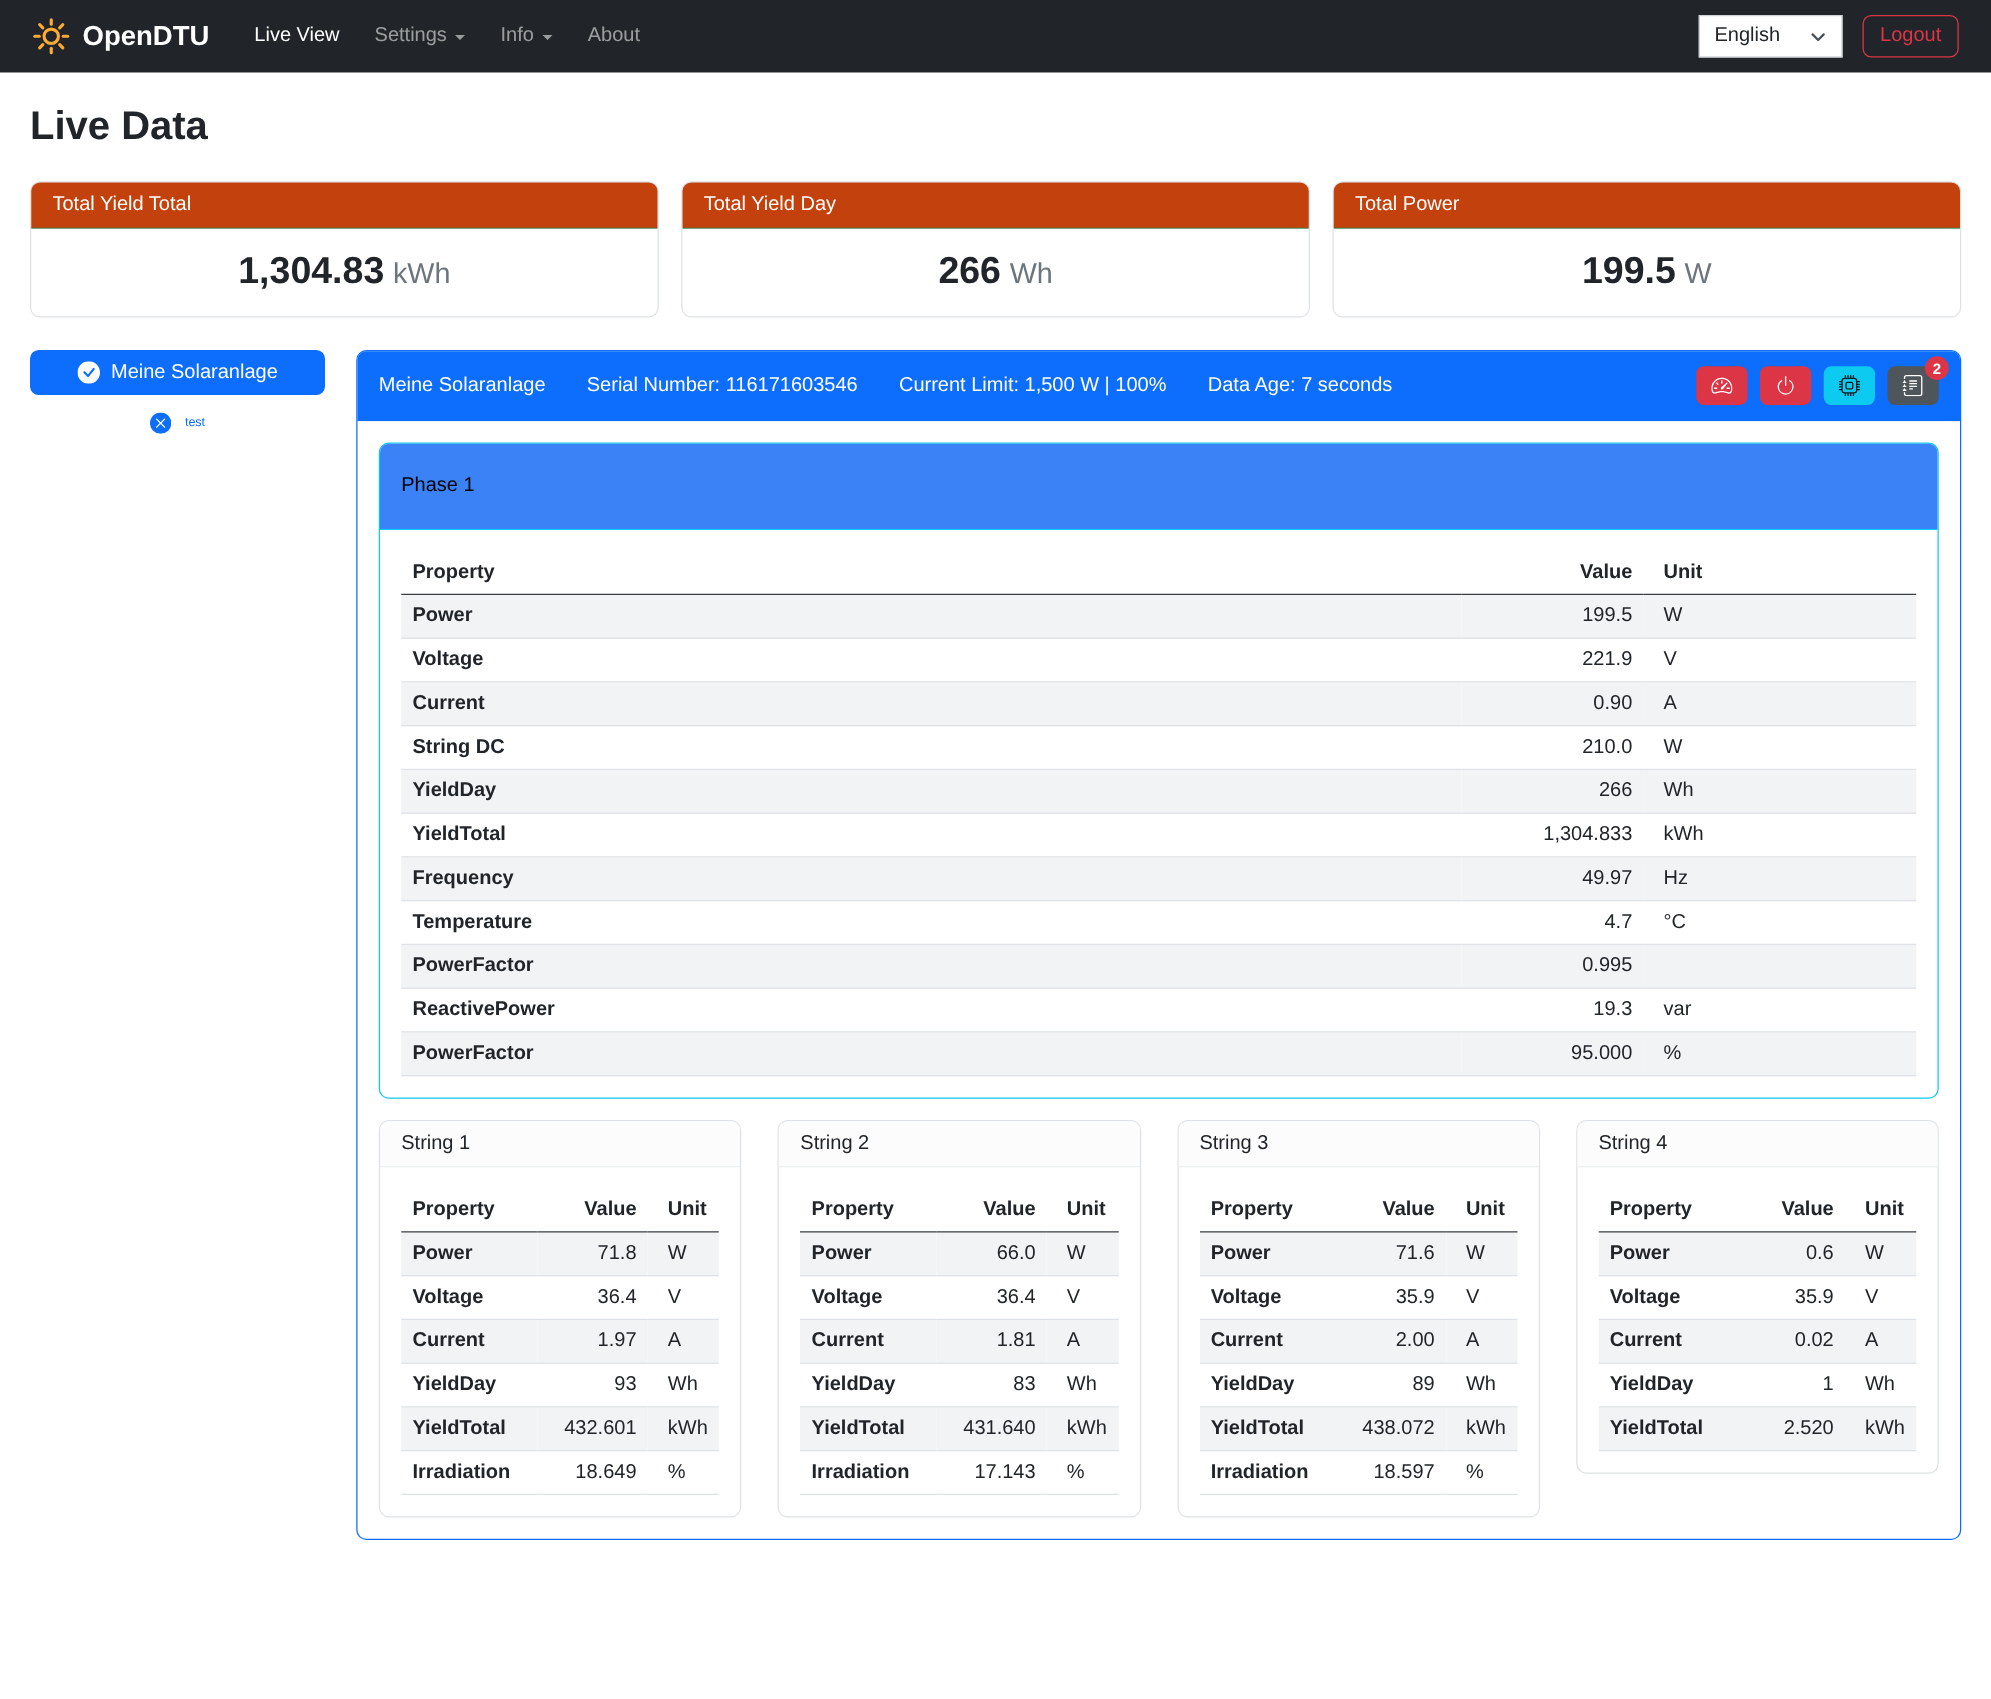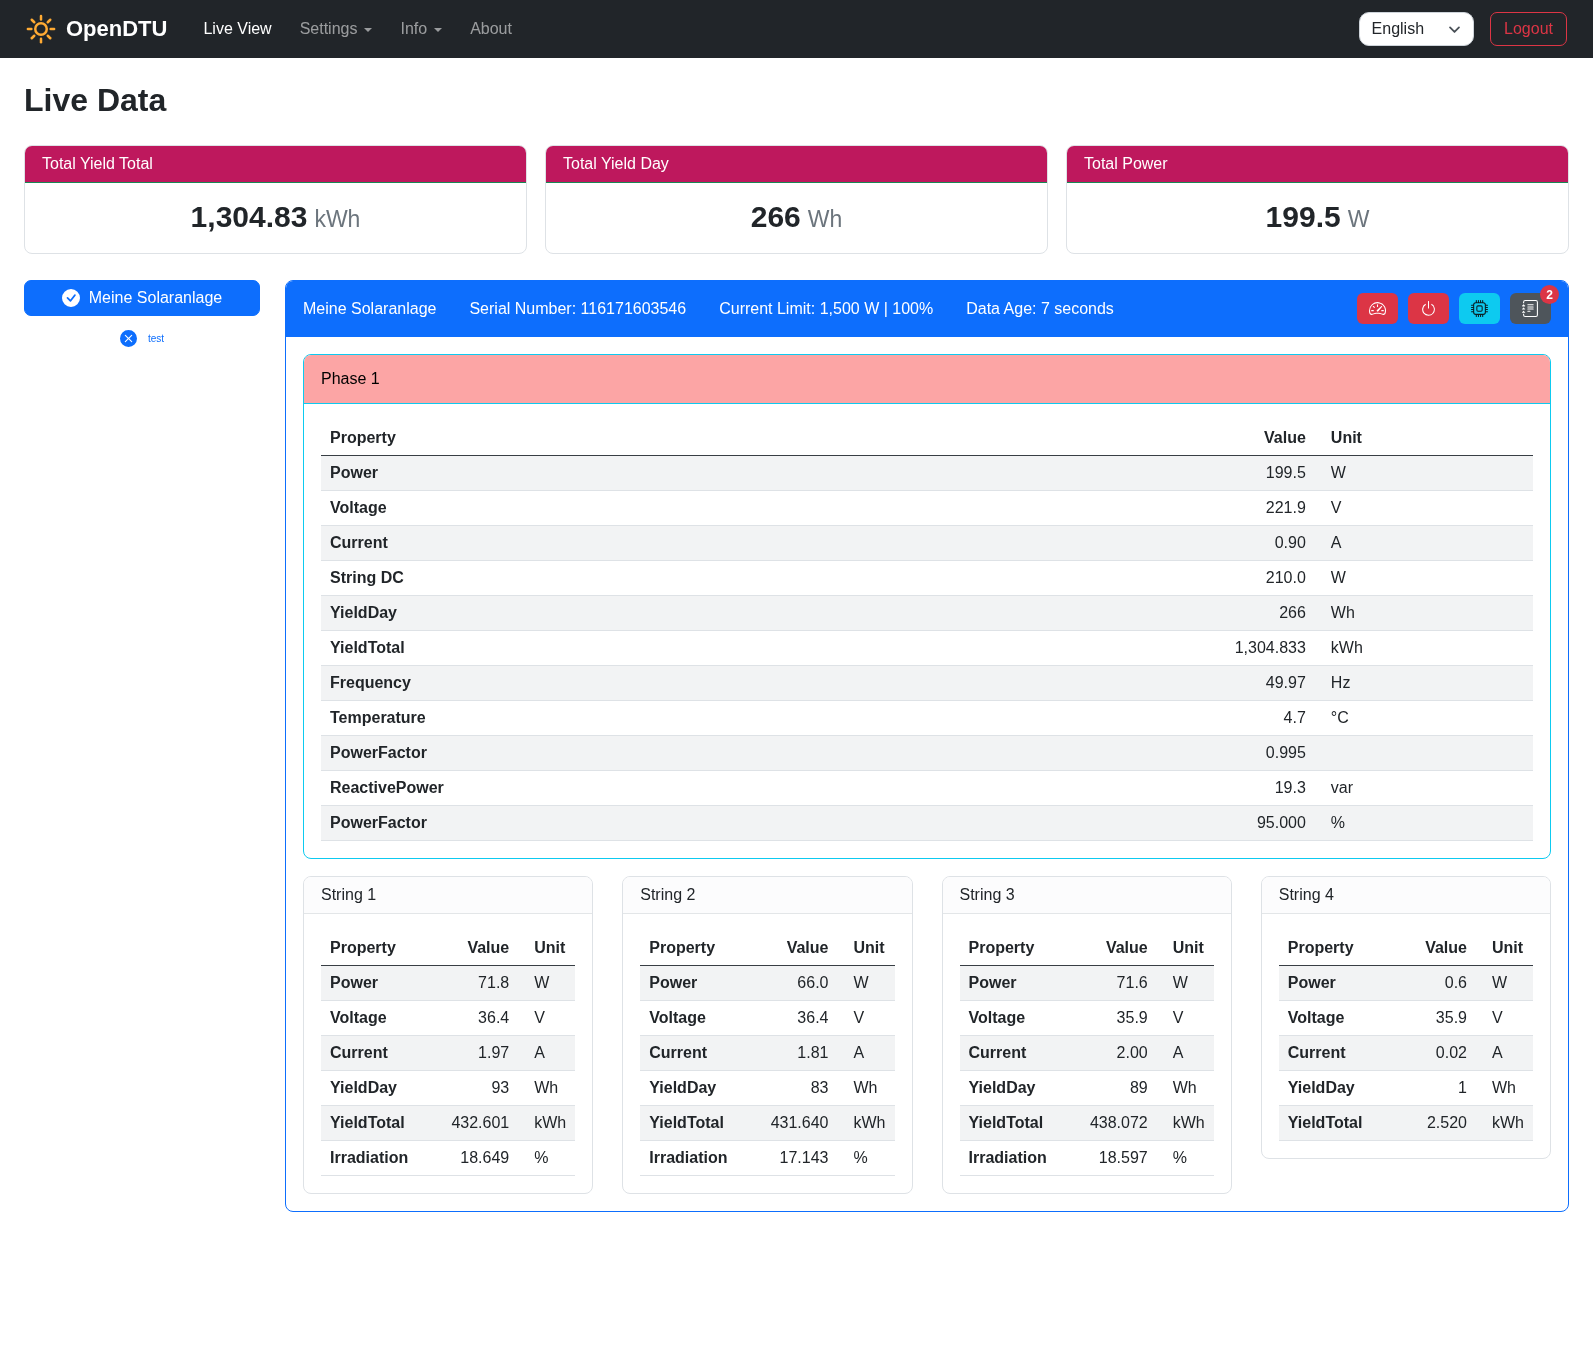--- a/index.html
+++ b/index.html
@@ -8,34 +8,34 @@
   body{font-family:"Liberation Sans",sans-serif;font-size:16px;color:#212529;background:#fff;min-width:1593px}
 
   
   .navbar{background:#212529;height:58px;display:flex;align-items:center;padding:0 26px}
   .brand{display:flex;align-items:center;gap:10px;color:#fff;font-size:22px;font-weight:700;margin-right:22px;cursor:pointer;text-decoration:none}
   .nav-links{display:flex;align-items:center}
   .nav-link{color:rgba(255,255,255,.55);padding:8px 14px;cursor:pointer;display:flex;align-items:center;gap:7px;text-decoration:none}
   .nav-link.active{color:#fff}
   .caret{width:0;height:0;border-left:4px solid transparent;border-right:4px solid transparent;border-top:4.5px solid currentColor;display:inline-block;margin-top:2px}
   .nav-right{margin-left:auto;display:flex;align-items:center;gap:16px}
-  .lang-select{background:#fff;border:1px solid #ced4da;border-radius:10px;padding:7px 12px;display:flex;align-items:center;gap:24px;color:#212529;cursor:pointer}
+  .lang-select{background:#fff;border:1px solid #ced4da;border-radius:0;padding:7px 12px;display:flex;align-items:center;gap:24px;color:#212529;cursor:pointer}
   .logout-btn{background:transparent;border:1px solid #dc3545;color:#dc3545;border-radius:7px;padding:7px 13px;font-size:16px;font-family:inherit;cursor:pointer}
 
   
   .page{padding:6px 24px 28px}
   h1.page-title{font-size:32px;font-weight:600;margin:18px 0 26px}
 
   
   .card{background:#fff;border:1px solid #dee2e6;border-radius:8px}
   .card-header{padding:9px 17px;border-bottom:1px solid #e3e6e8;border-radius:7px 7px 0 0;font-size:16px}
 
   
   .stats-row{display:grid;grid-template-columns:repeat(3,1fr);gap:18px;margin-bottom:26px}
-  .stat-card .card-header{background:#be185d;border-bottom-color:#198754;color:#fff}
+  .stat-card .card-header{background:#c2410c;border-bottom-color:#198754;color:#fff}
   .stat-body{padding:17px 16px 19px;text-align:center}
   .stat-value{font-size:30px;font-weight:600;color:#212529}
   .stat-unit{font-size:23px;color:#6c757d;margin-left:7px}
 
   
   .main-row{display:grid;grid-template-columns:236px 1fr;gap:25px;align-items:start}
 
   
   .inverter-btn{width:100%;background:#0d6efd;border:1px solid #0d6efd;color:#fff;border-radius:7px;padding:8px 10px;font-size:16px;font-family:inherit;display:flex;align-items:center;justify-content:center;gap:9px;cursor:pointer}
   .inverter-alt{margin-top:14px;display:flex;align-items:center;justify-content:center;gap:11px;color:#0d6efd;font-size:10px;cursor:pointer}
@@ -46,21 +46,21 @@
   .btn-group{margin-left:auto;display:flex;gap:10px}
   .icon-btn{width:41px;height:31px;border:none;border-radius:6px;display:flex;align-items:center;justify-content:center;cursor:pointer;position:relative;padding:0}
   .icon-btn.red{background:#dc3545;color:#fff}
   .icon-btn.cyan{background:#0dcaf0;color:#0b1f24}
   .icon-btn.gray{background:#4e555b;color:#fff}
   .badge{position:absolute;top:-8px;right:-8px;background:#dc3545;color:#fff;min-width:19px;height:19px;border-radius:10px;font-size:12px;font-weight:600;display:flex;align-items:center;justify-content:center;padding:0 5px}
   .inverter-body{padding:17px}
 
   
   .phase-card{border-color:#0dcaf0;margin-bottom:17px}
-  .phase-header{background:#fca5a5;color:#000;padding:15px 17px;border-radius:7px 7px 0 0;border-bottom:1px solid #0dcaf0}
+  .phase-header{background:#3b82f6;color:#000;padding:25px 17px;border-radius:7px 7px 0 0;border-bottom:1px solid #0dcaf0}
   .phase-body{padding:17px}
 
   
   .data-table{width:100%;border-collapse:collapse}
   .data-table th,.data-table td{padding:8px 9px;border-bottom:1px solid #dee2e6;font-size:16px;vertical-align:middle;text-align:left}
   .data-table thead th{font-weight:700;border-bottom:1px solid #383e44}
   .data-table tbody tr:nth-child(odd){background:#f2f3f4}
   .data-table th.prop{font-weight:700}
   .data-table .val{text-align:right}
   .data-table .unit{text-align:left;padding-left:16px}

